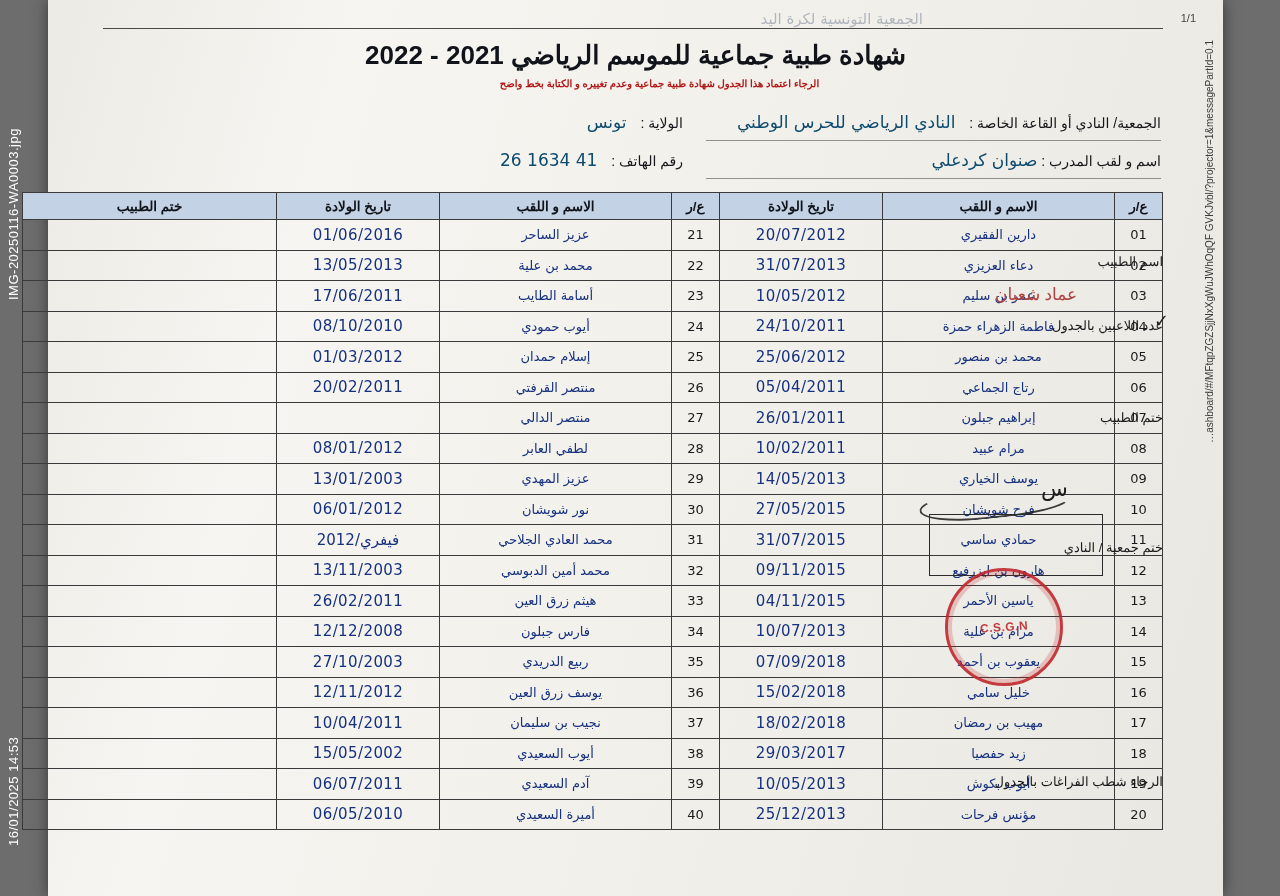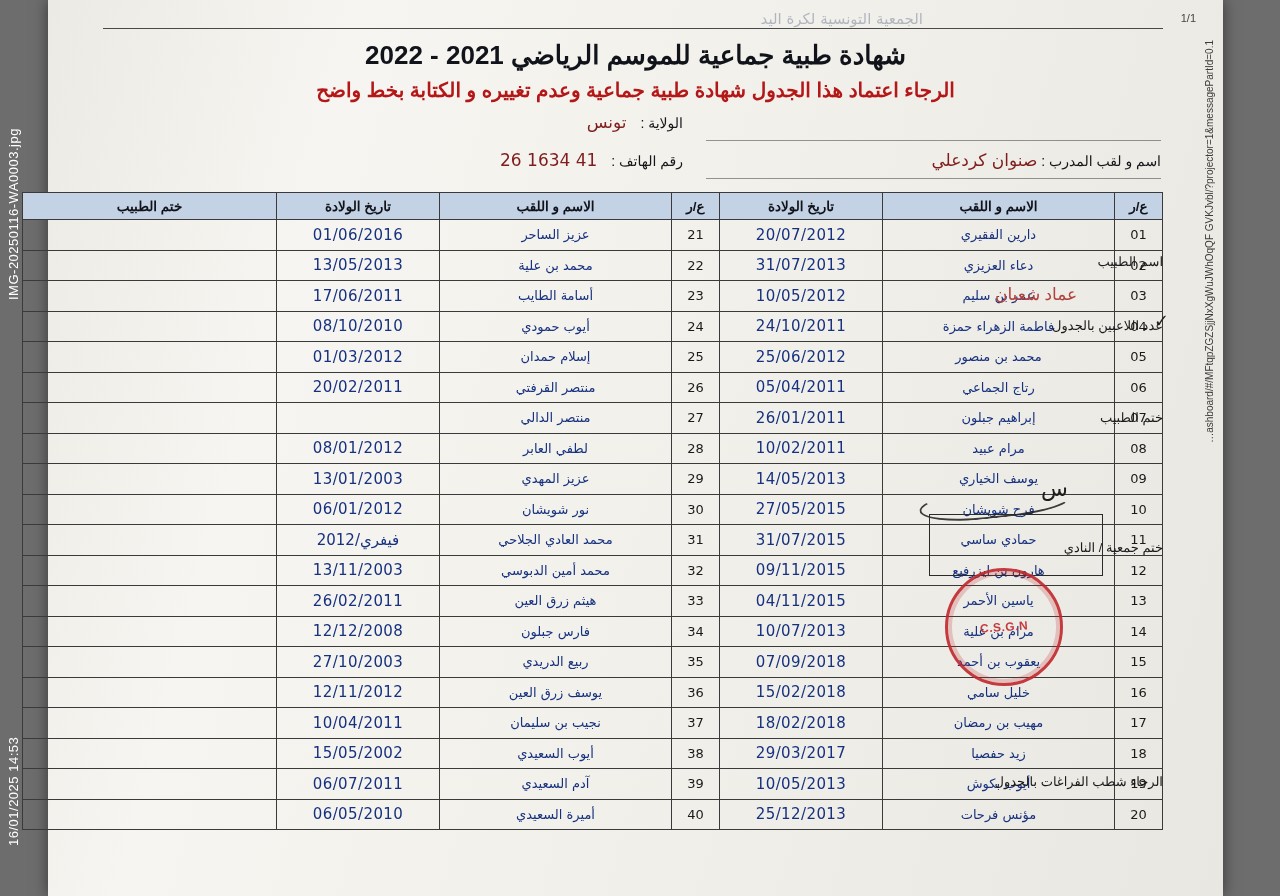--- a/index.html
+++ b/index.html
@@ -59,28 +59,28 @@
     position:absolute;height:1px;background:#1f1f1f;opacity:.8;
   }
 
   .title{
     position:absolute;top:40px;left:0;width:100%;
     text-align:center;font-size:26px;font-weight:bold;color:#10131a;
     letter-spacing:.5px;
   }
   .subtitle{
     position:absolute;top:78px;left:0;width:100%;
-    text-align:center;font-size:20px;font-weight:bold;color:#b31717;
+    text-align:center;font-size:10px;font-weight:bold;color:#b31717;padding-left:24px;
   }
 
   .fieldrow{position:absolute;font-size:14px;color:#17171c;white-space:nowrap;}
   .label{color:#15151a;}
   .hand{
     font-family:"DejaVu Sans", sans-serif;
-    color:#7f1d1d;
+    color:#0c4a6e;
     font-size:17px;
   }
 
   
   table.grid{
     position:absolute;
     top:192px;right:60px;
     border-collapse:collapse;
     width:1055px;
     table-layout:fixed;
@@ -172,20 +172,24 @@
     <div class="page-num">1/1</div>
     <div class="right-meta">…ashboard/#/MFtqpZGZSjjNxXgWuJWhOqQF GVKJvbl/?projector=1&amp;messagePartId=0.1</div>
 
     <div class="top-faded">الجمعية التونسية لكرة اليد</div>
 
     <div class="rule" style="top:28px;right:60px;width:1060px;"></div>
 
     <div class="title">شهادة طبية جماعية  للموسم الرياضي  2021 - 2022</div>
     <div class="subtitle">الرجاء اعتماد هذا الجدول  شهادة طبية جماعية وعدم تغييره و الكتابة بخط واضح</div>
 
+    <div class="fieldrow" style="top:112px;right:62px;">
+      <span class="label">الجمعية/ النادي أو القاعة الخاصة :</span>
+      <span class="hand" style="margin:0 10px;">النادي الرياضي للحرس الوطني</span>
+    </div>
     <div class="fieldrow" style="top:112px;right:540px;">
       <span class="label">الولاية :</span>
       <span class="hand" style="margin:0 10px;">تونس</span>
     </div>
 
     <div class="fieldrow" style="top:150px;right:62px;">
       <span class="label">اسم و لقب المدرب :</span>
       <span class="hand" style="margin:0 0;">صنوان كردعلي</span>
     </div>
     <div class="fieldrow" style="top:150px;right:540px;">

